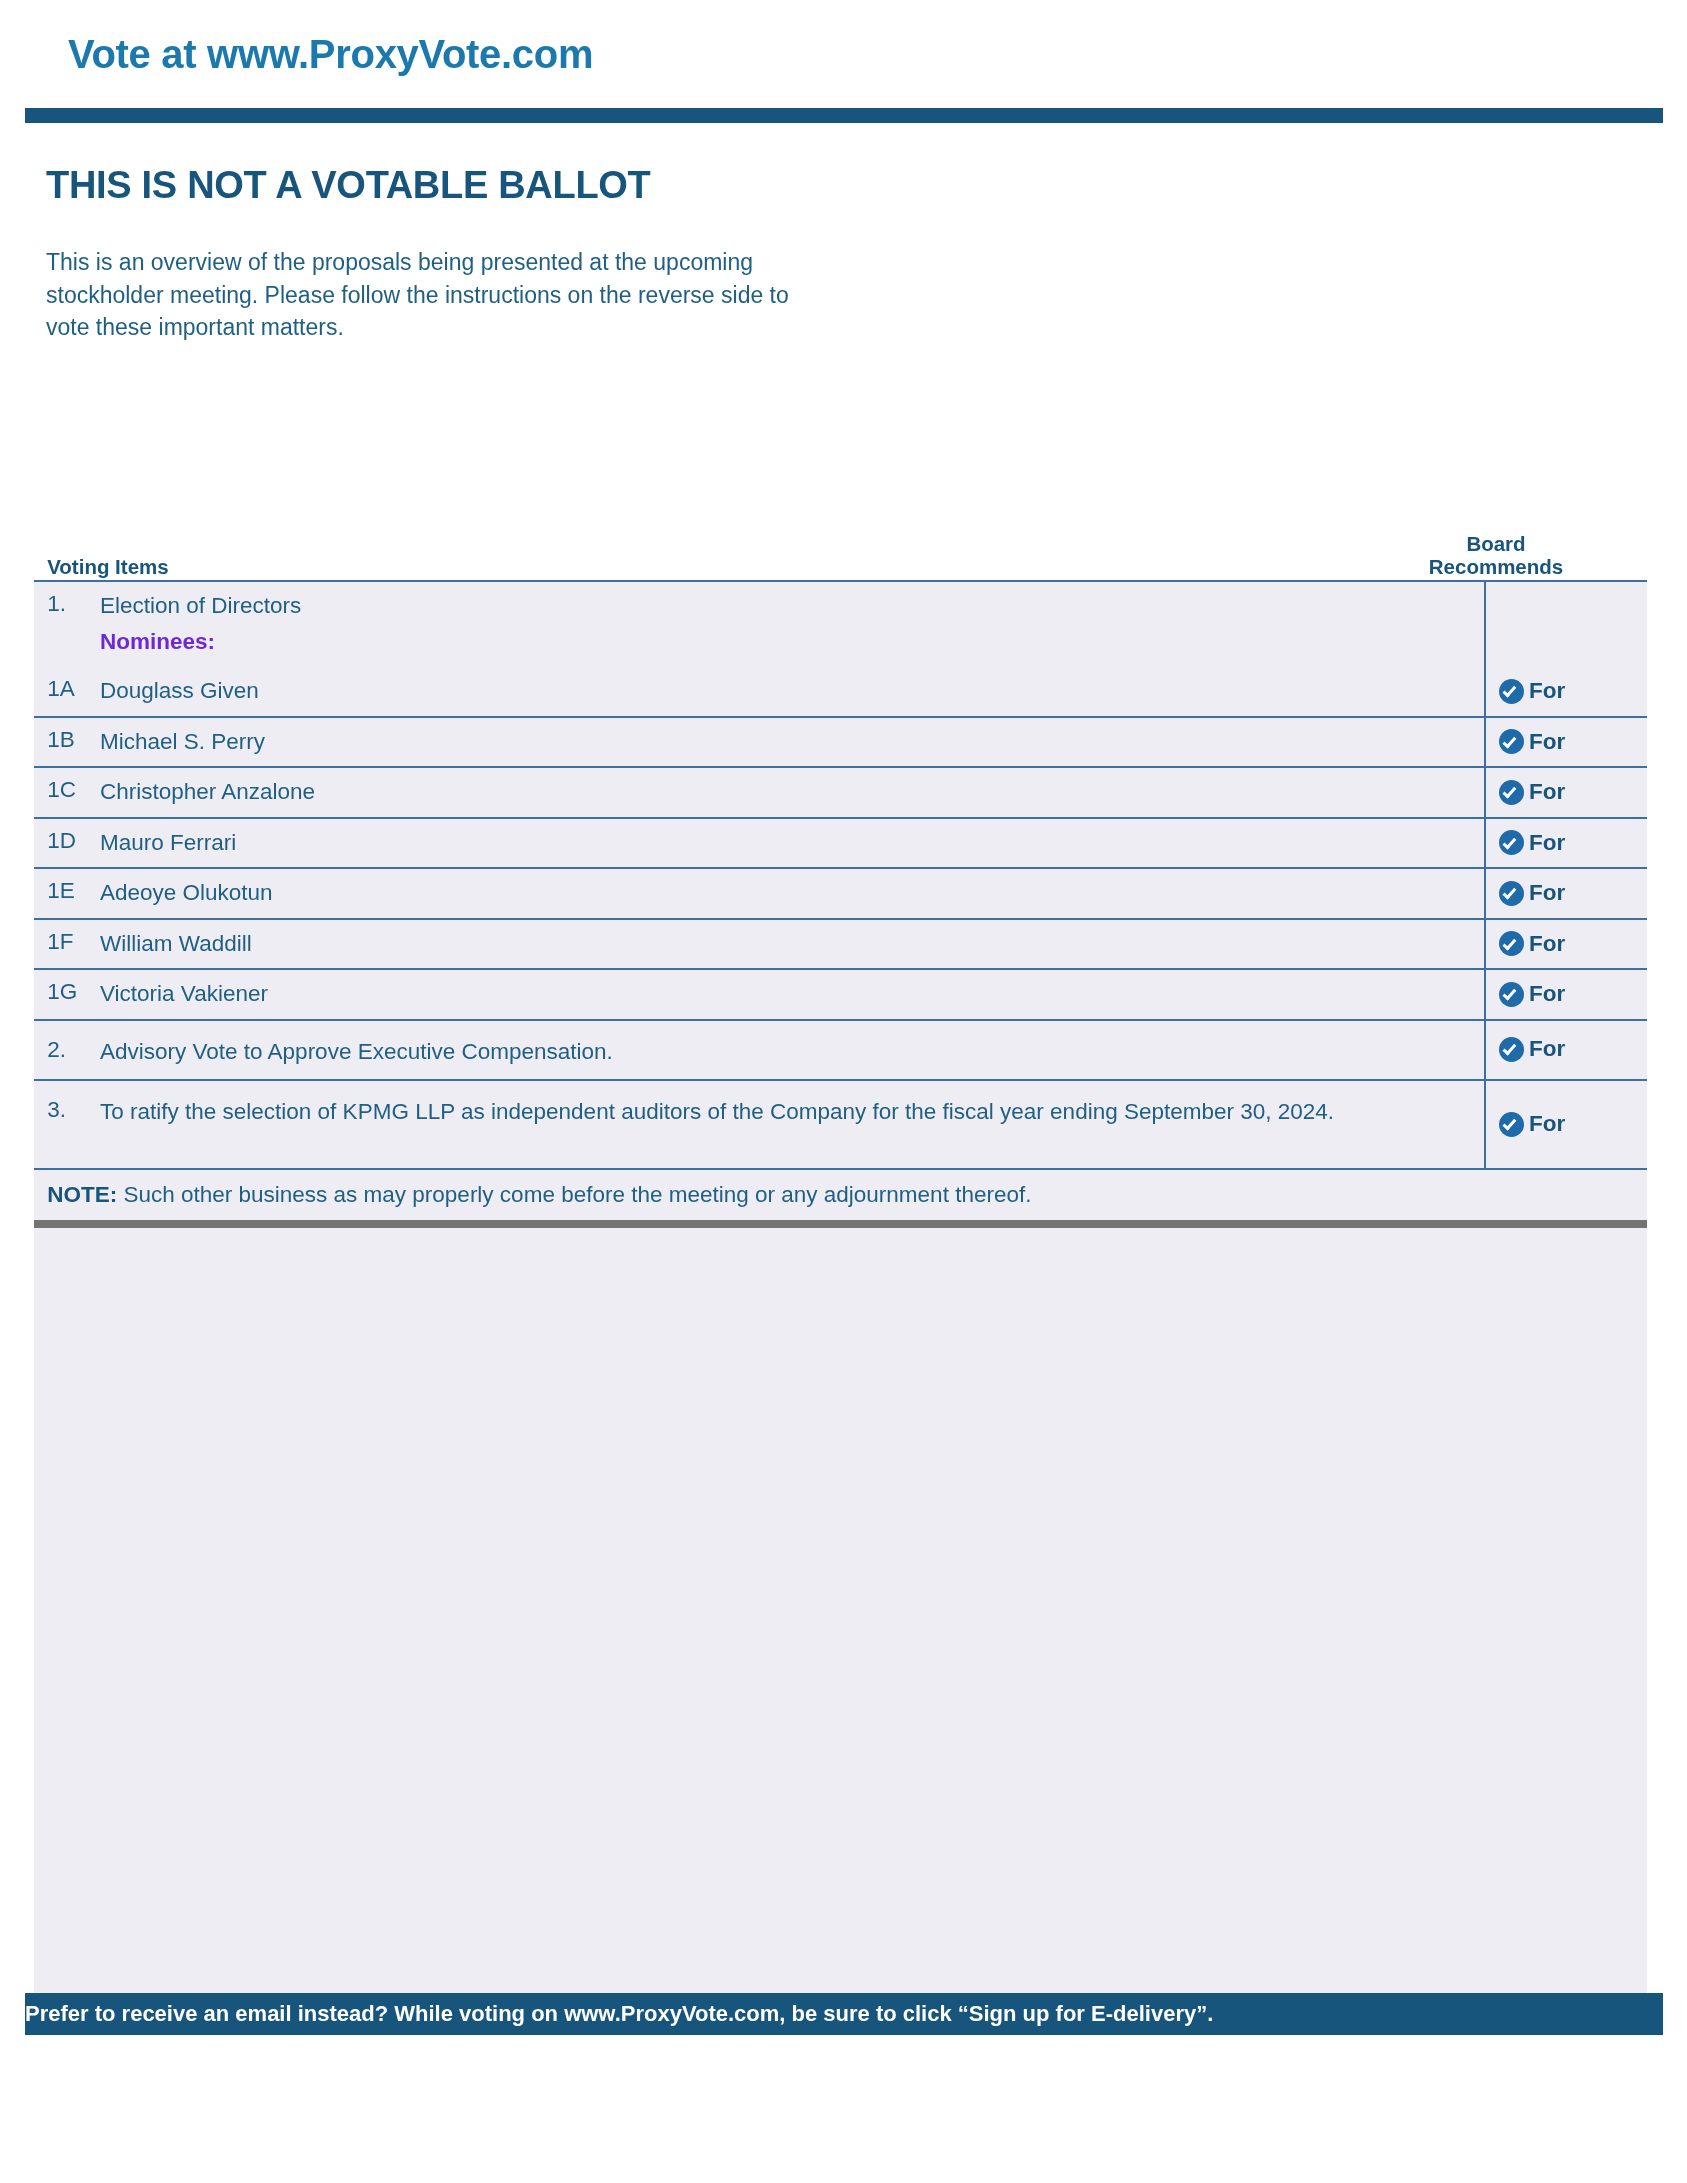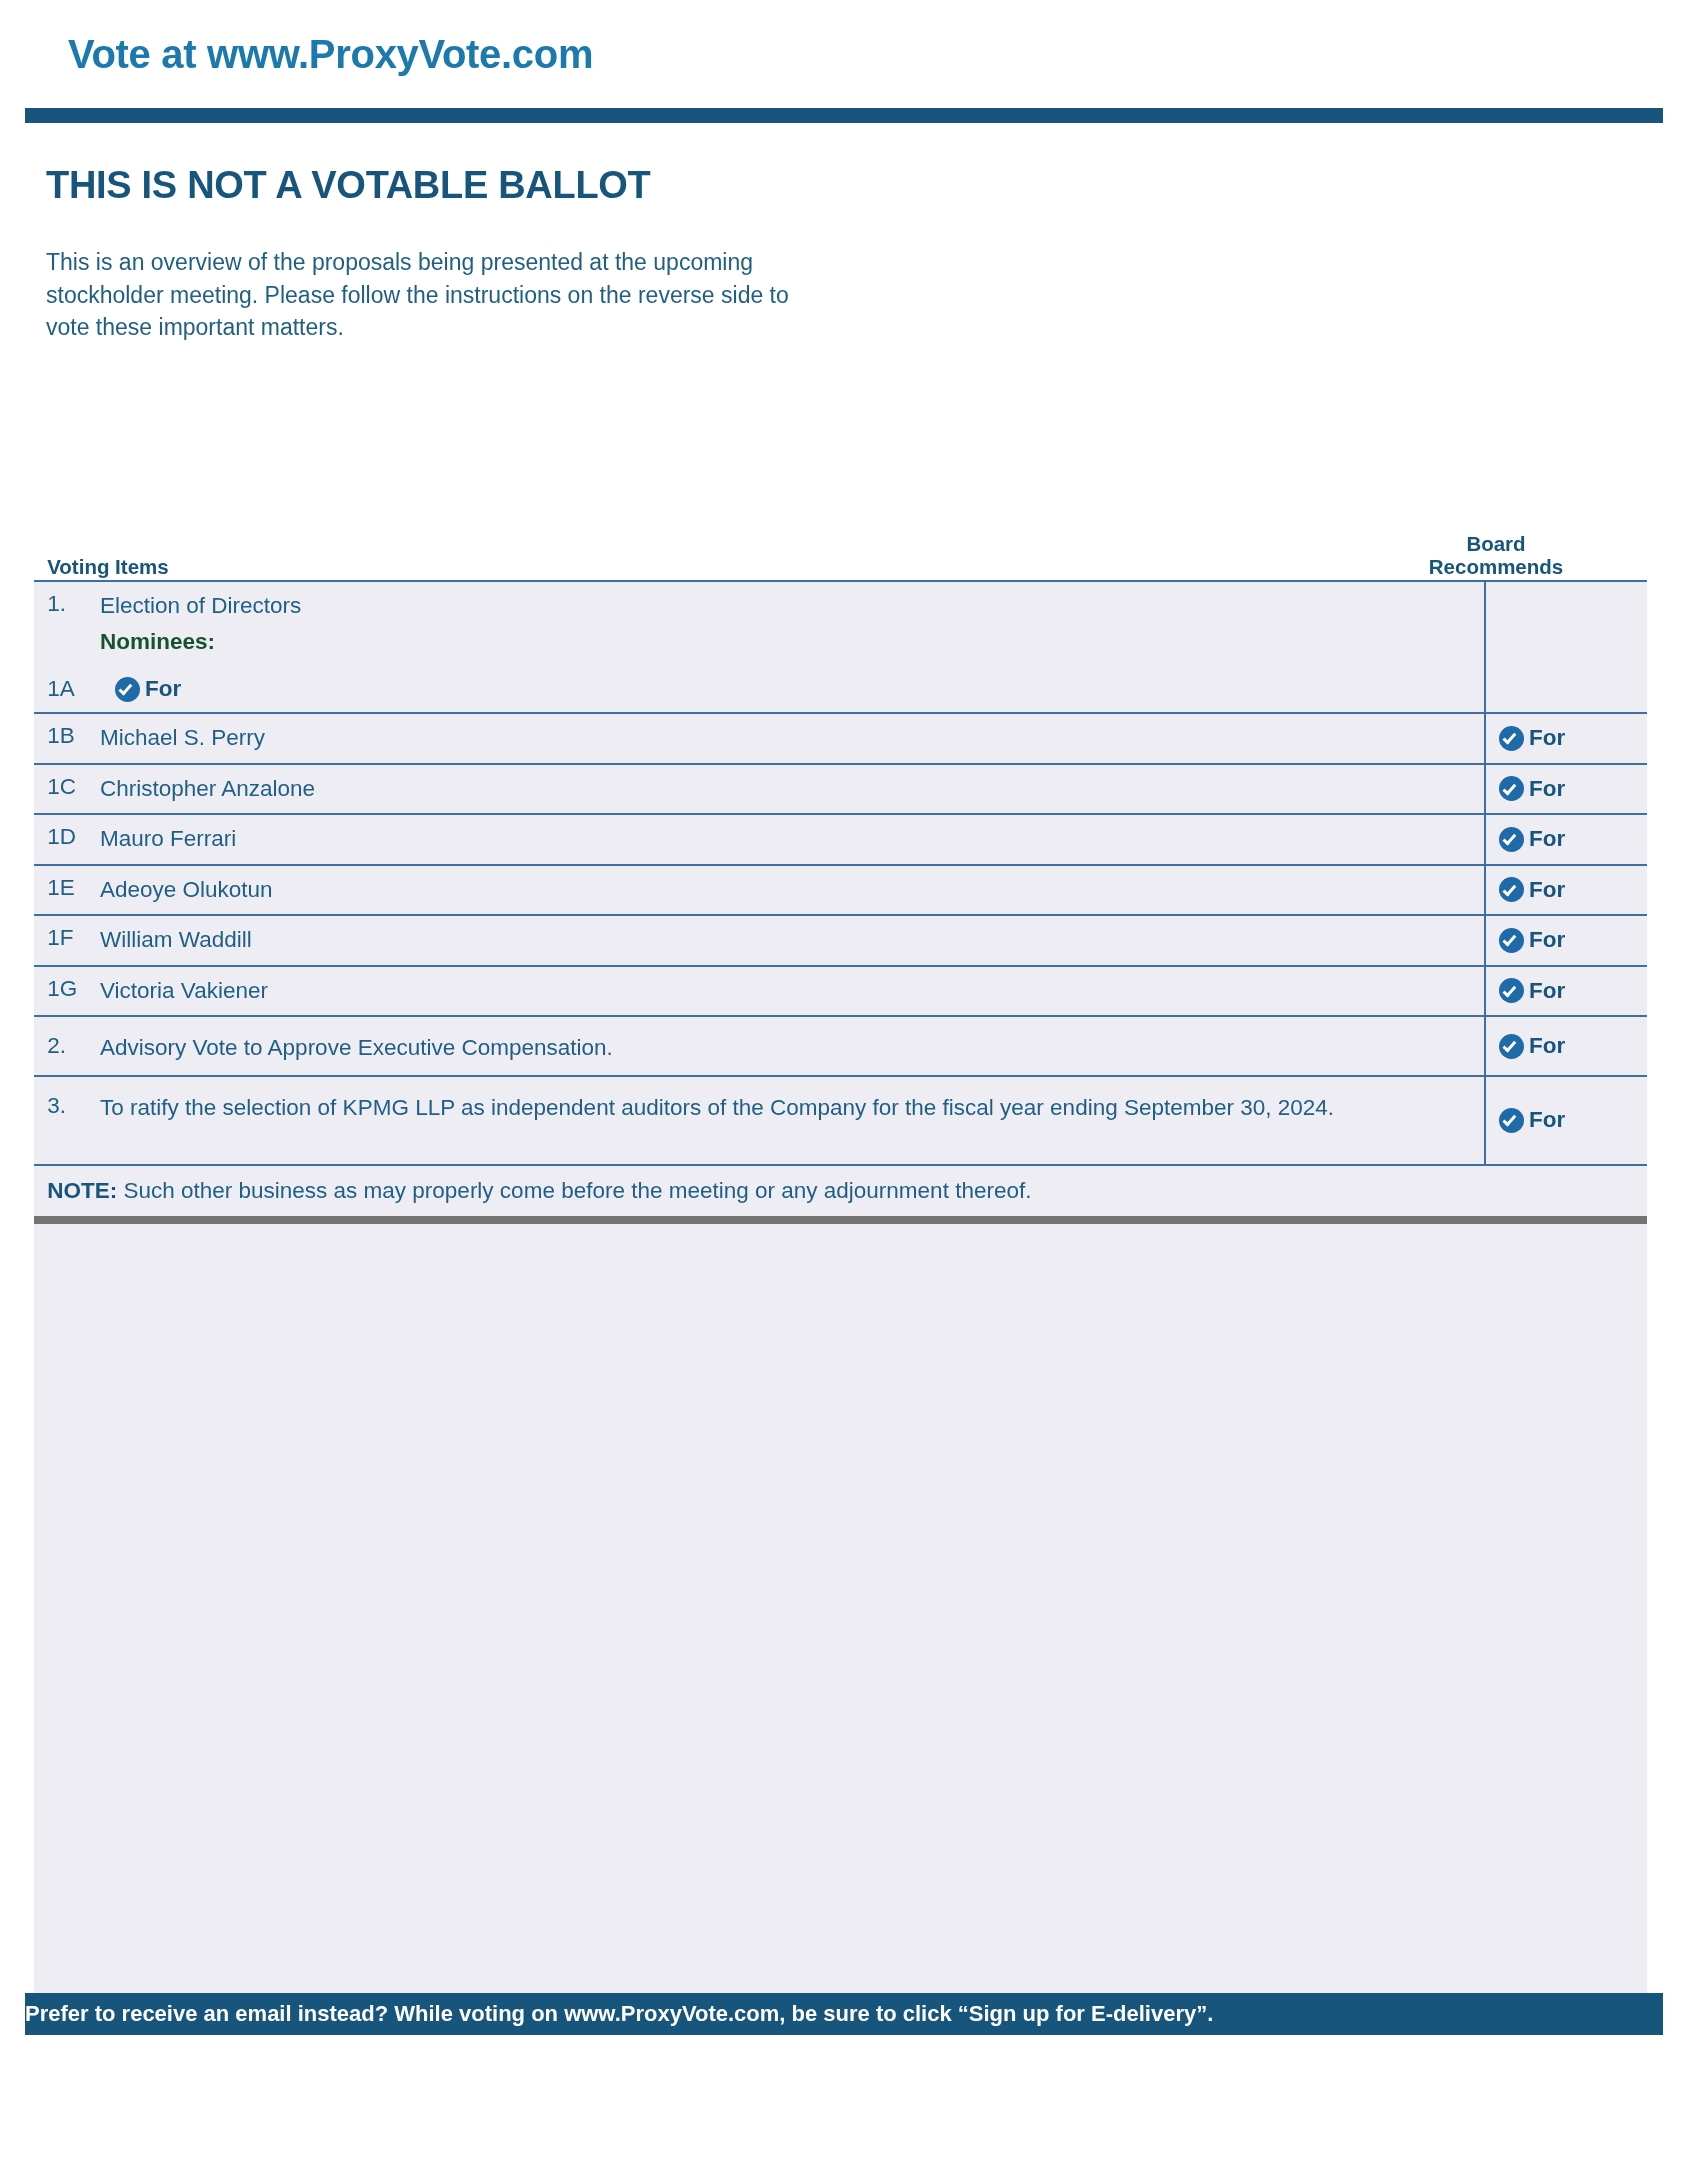--- a/index.html
+++ b/index.html
@@ -178,21 +178,21 @@
     margin-left: 4px;
   }
 
   
   .item1 {
     position: relative;
     min-height: 85px;
   }
   .item1 .label .nominees {
     font-weight: bold;
-    color: #14532d;
+    color: #6d28d9;
     display: block;
     margin-top: 5.3px;
   }
 
   
   .note-row {
     border-top: 2px solid #3d6fa5;
     border-bottom: 8px solid #737373;
     padding: 12px 16px 12px 13.2px;
     font-size: 22.5px;
@@ -258,20 +258,21 @@
         <div class="num">1.</div>
         <div class="label">
           <span>Election of Directors</span>
           <span class="nominees">Nominees:</span>
         </div>
         <div class="rec empty"></div>
       </div>
 
       <div class="row">
         <div class="num">1A</div>
+        <div class="label">Douglass Given</div>
         <div class="rec">
           <span class="rec-mark">
             <span class="check-circle"></span>
             <span class="rec-text">For</span>
           </span>
         </div>
       </div>
 
       <div class="row bordered">
         <div class="num">1B</div>

